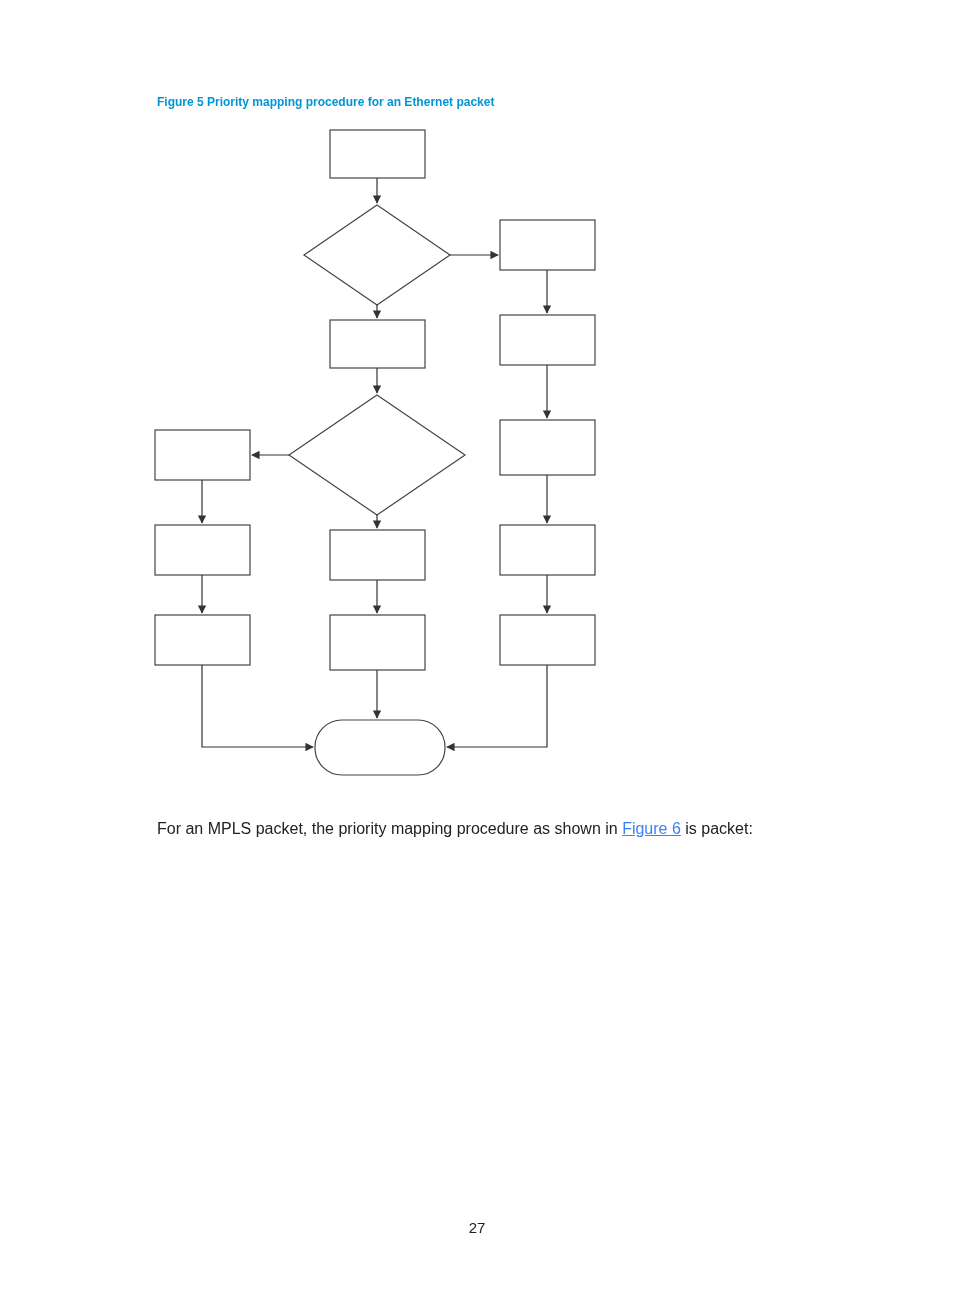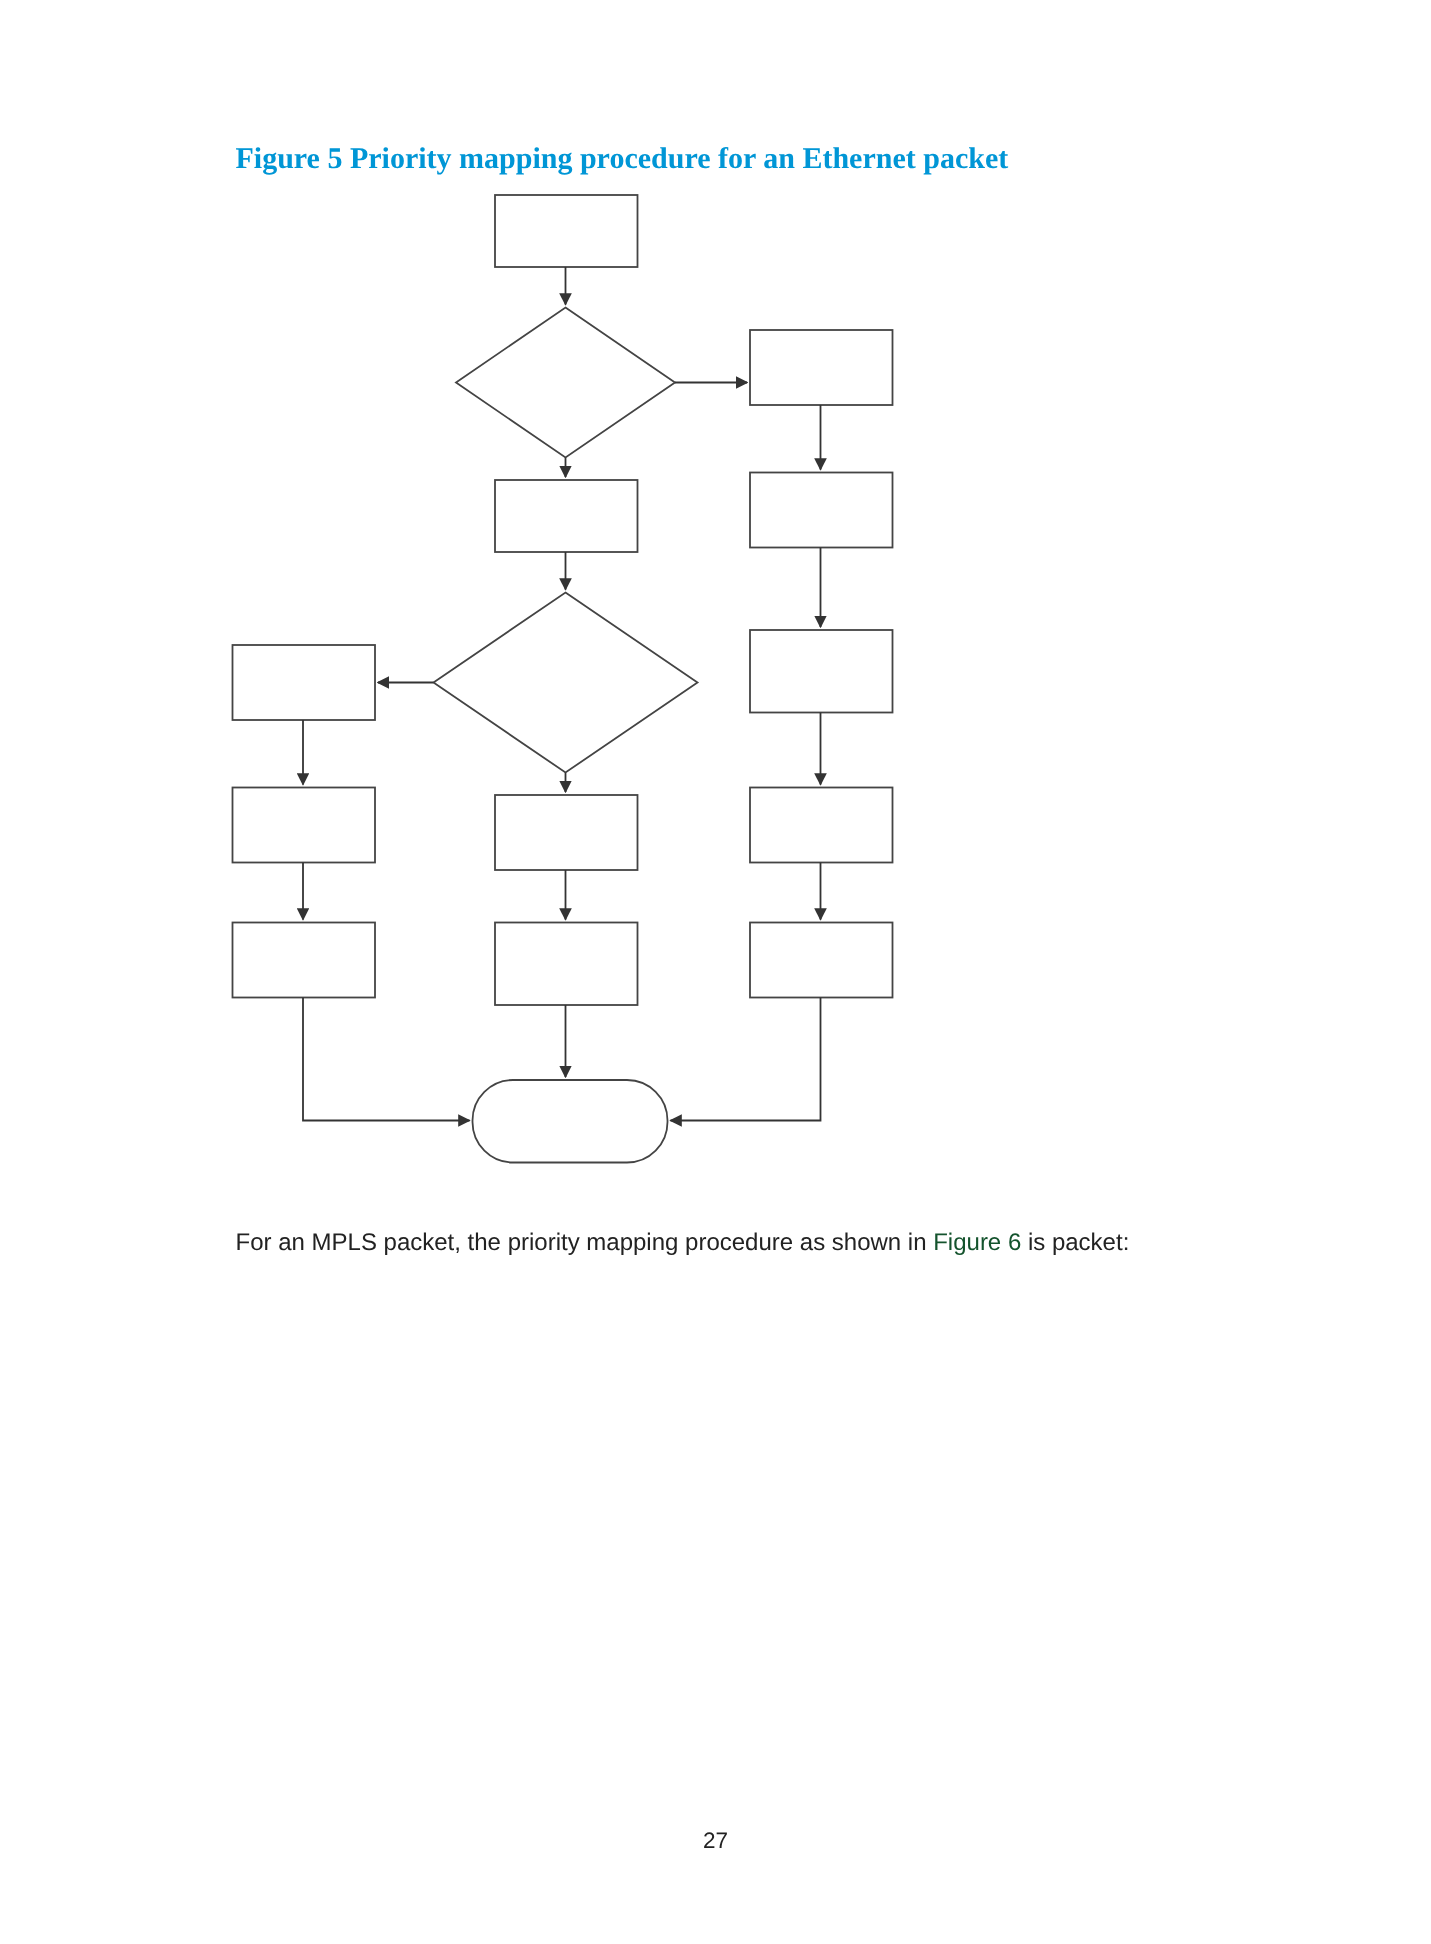--- a/index.html
+++ b/index.html
@@ -12,39 +12,39 @@
 .page {
   position: relative;
   width: 954px;
   height: 1296px;
   background: #fff;
 }
 .figure-title {
   position: absolute;
   left: 157px;
   top: 95px;
-  font-size: 20px;
+  font-size: 12px;
   font-weight: bold;
   color: #0096d6; 
-  font-family: Liberation Serif, serif;
 }
 .diagram {
   position: absolute;
   left: 145px;
   top: 120px;
 }
 .caption {
   position: absolute;
   left: 157px;
   top: 820px;
   font-size: 16px;
   color: #222;
 }
 .caption .link {
-  color: #14532d;
+  color: #3b82f6;
+  text-decoration: underline;
 }
 .page-number {
   position: absolute;
   left: 0; right: 0;
   bottom: 60px;
   text-align: center;
   font-size: 15px;
   color: #222;
 }
 </style>

